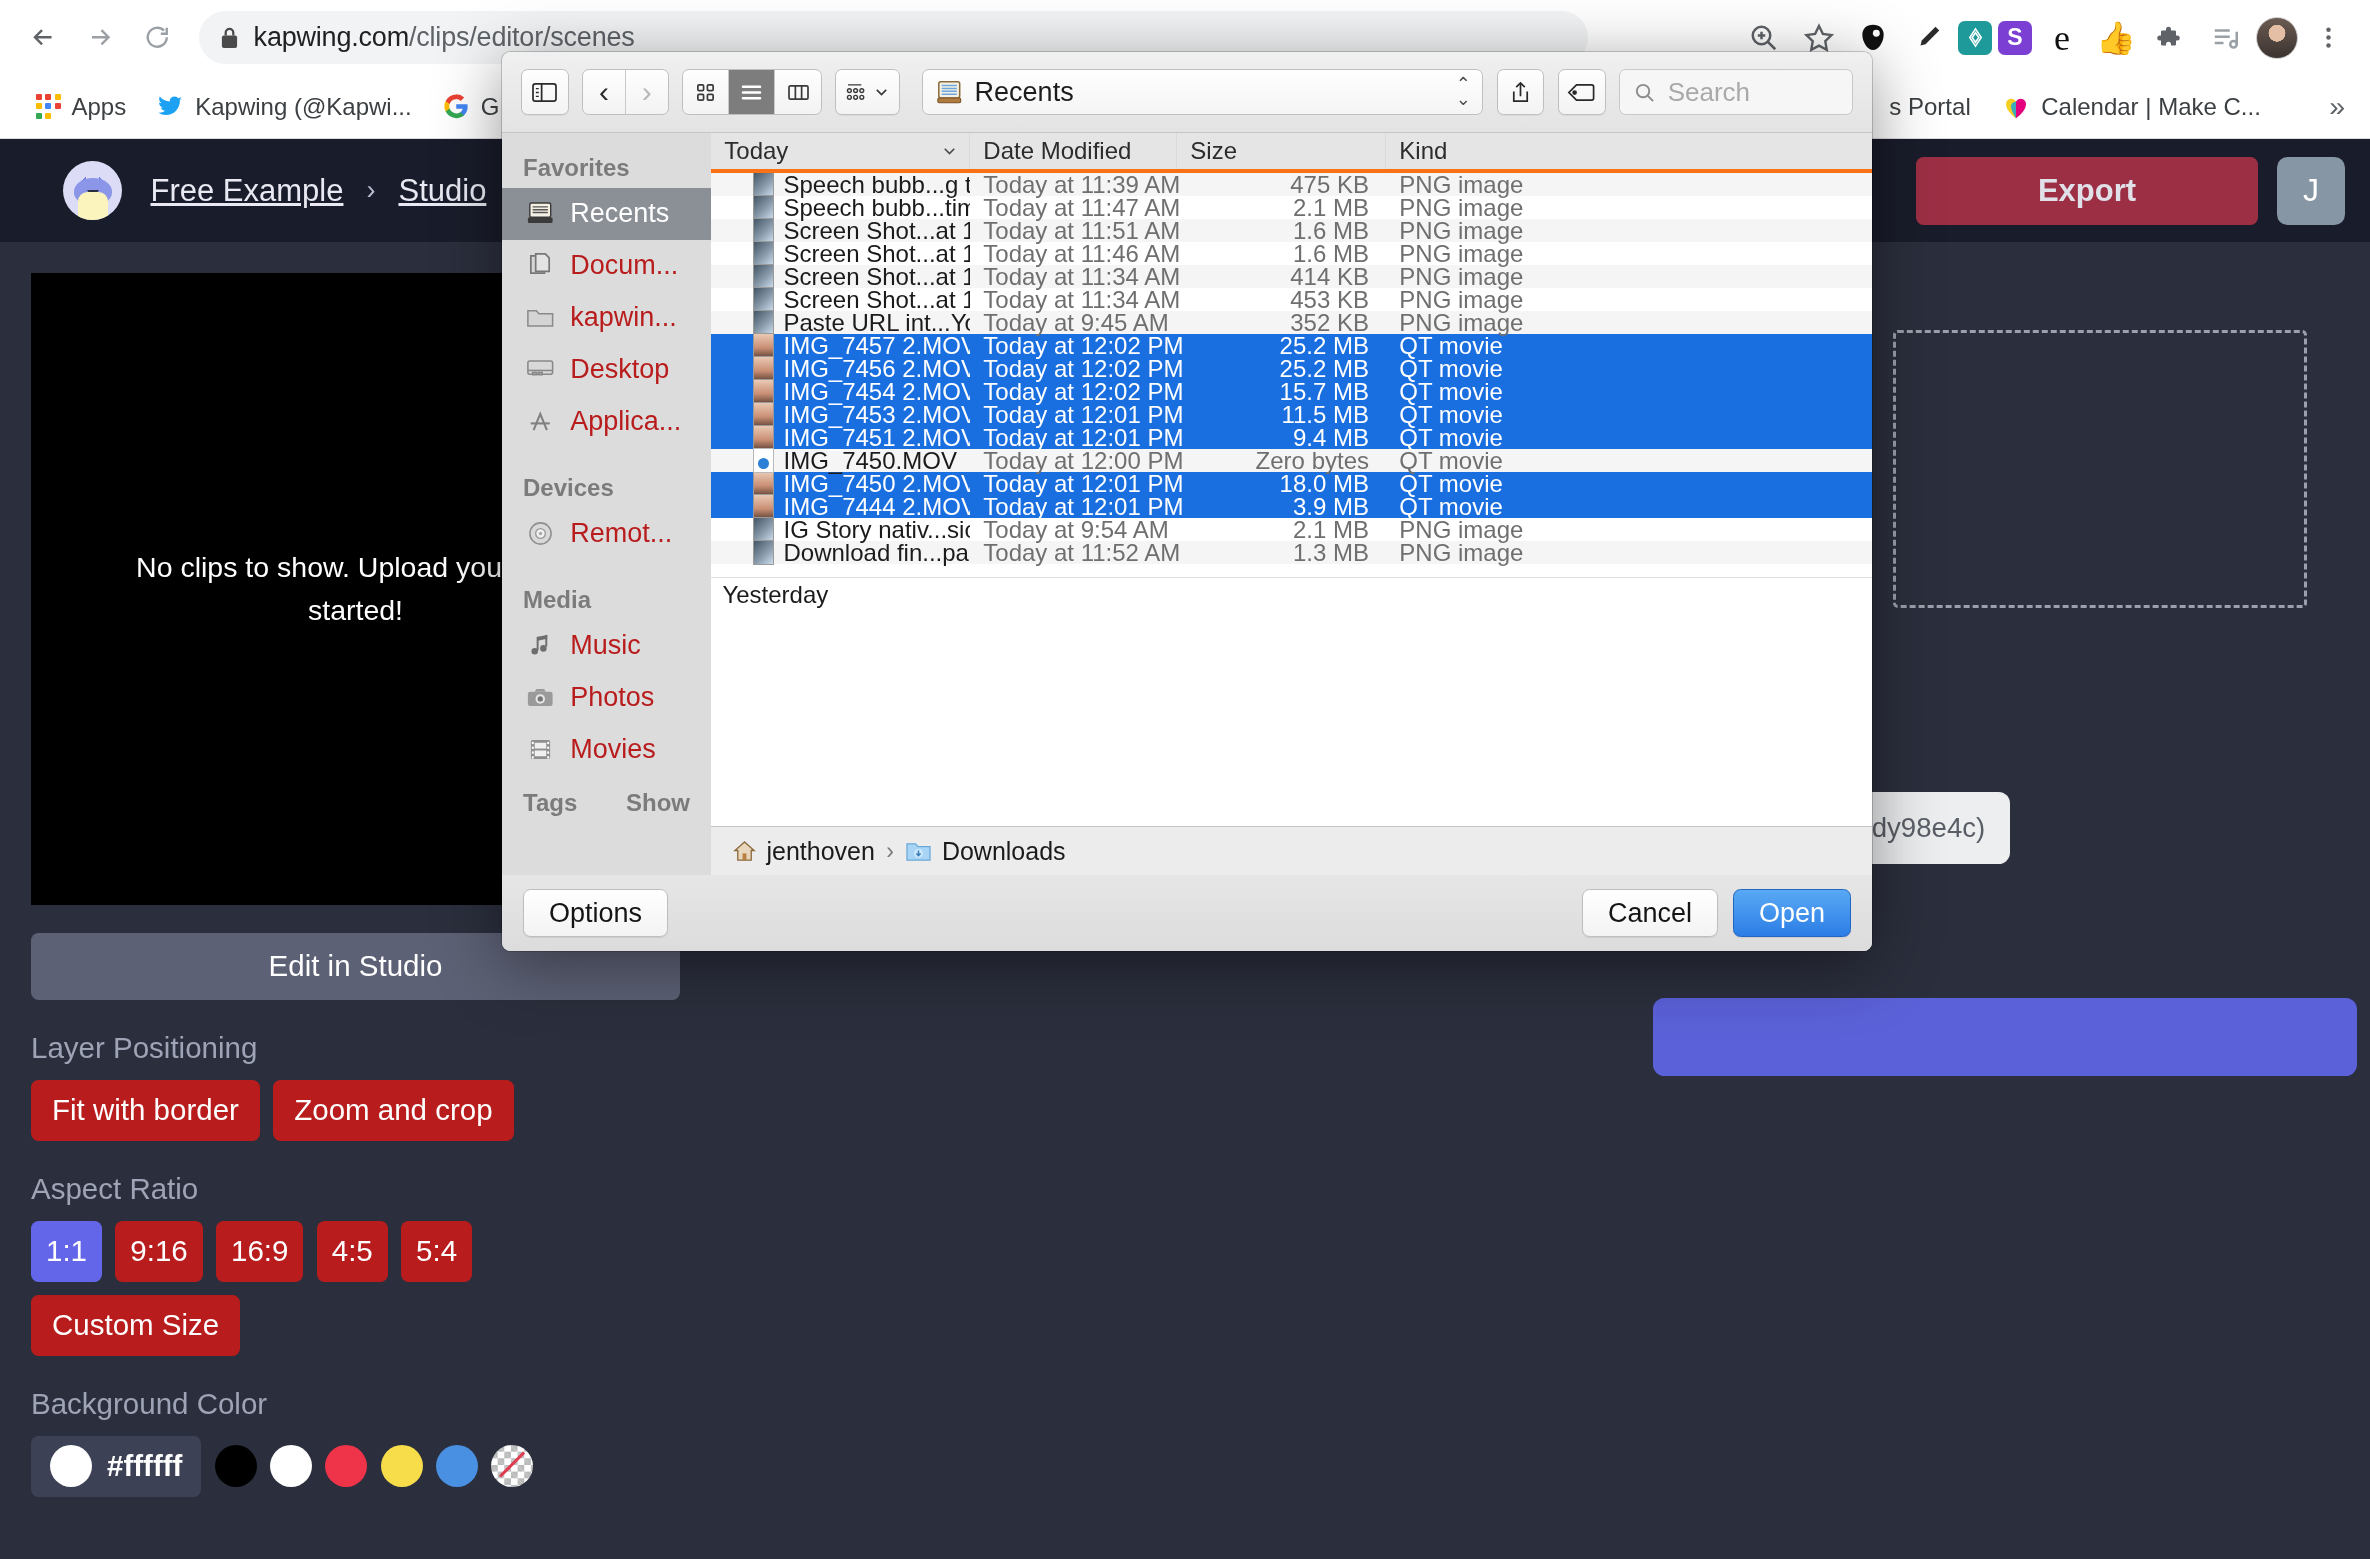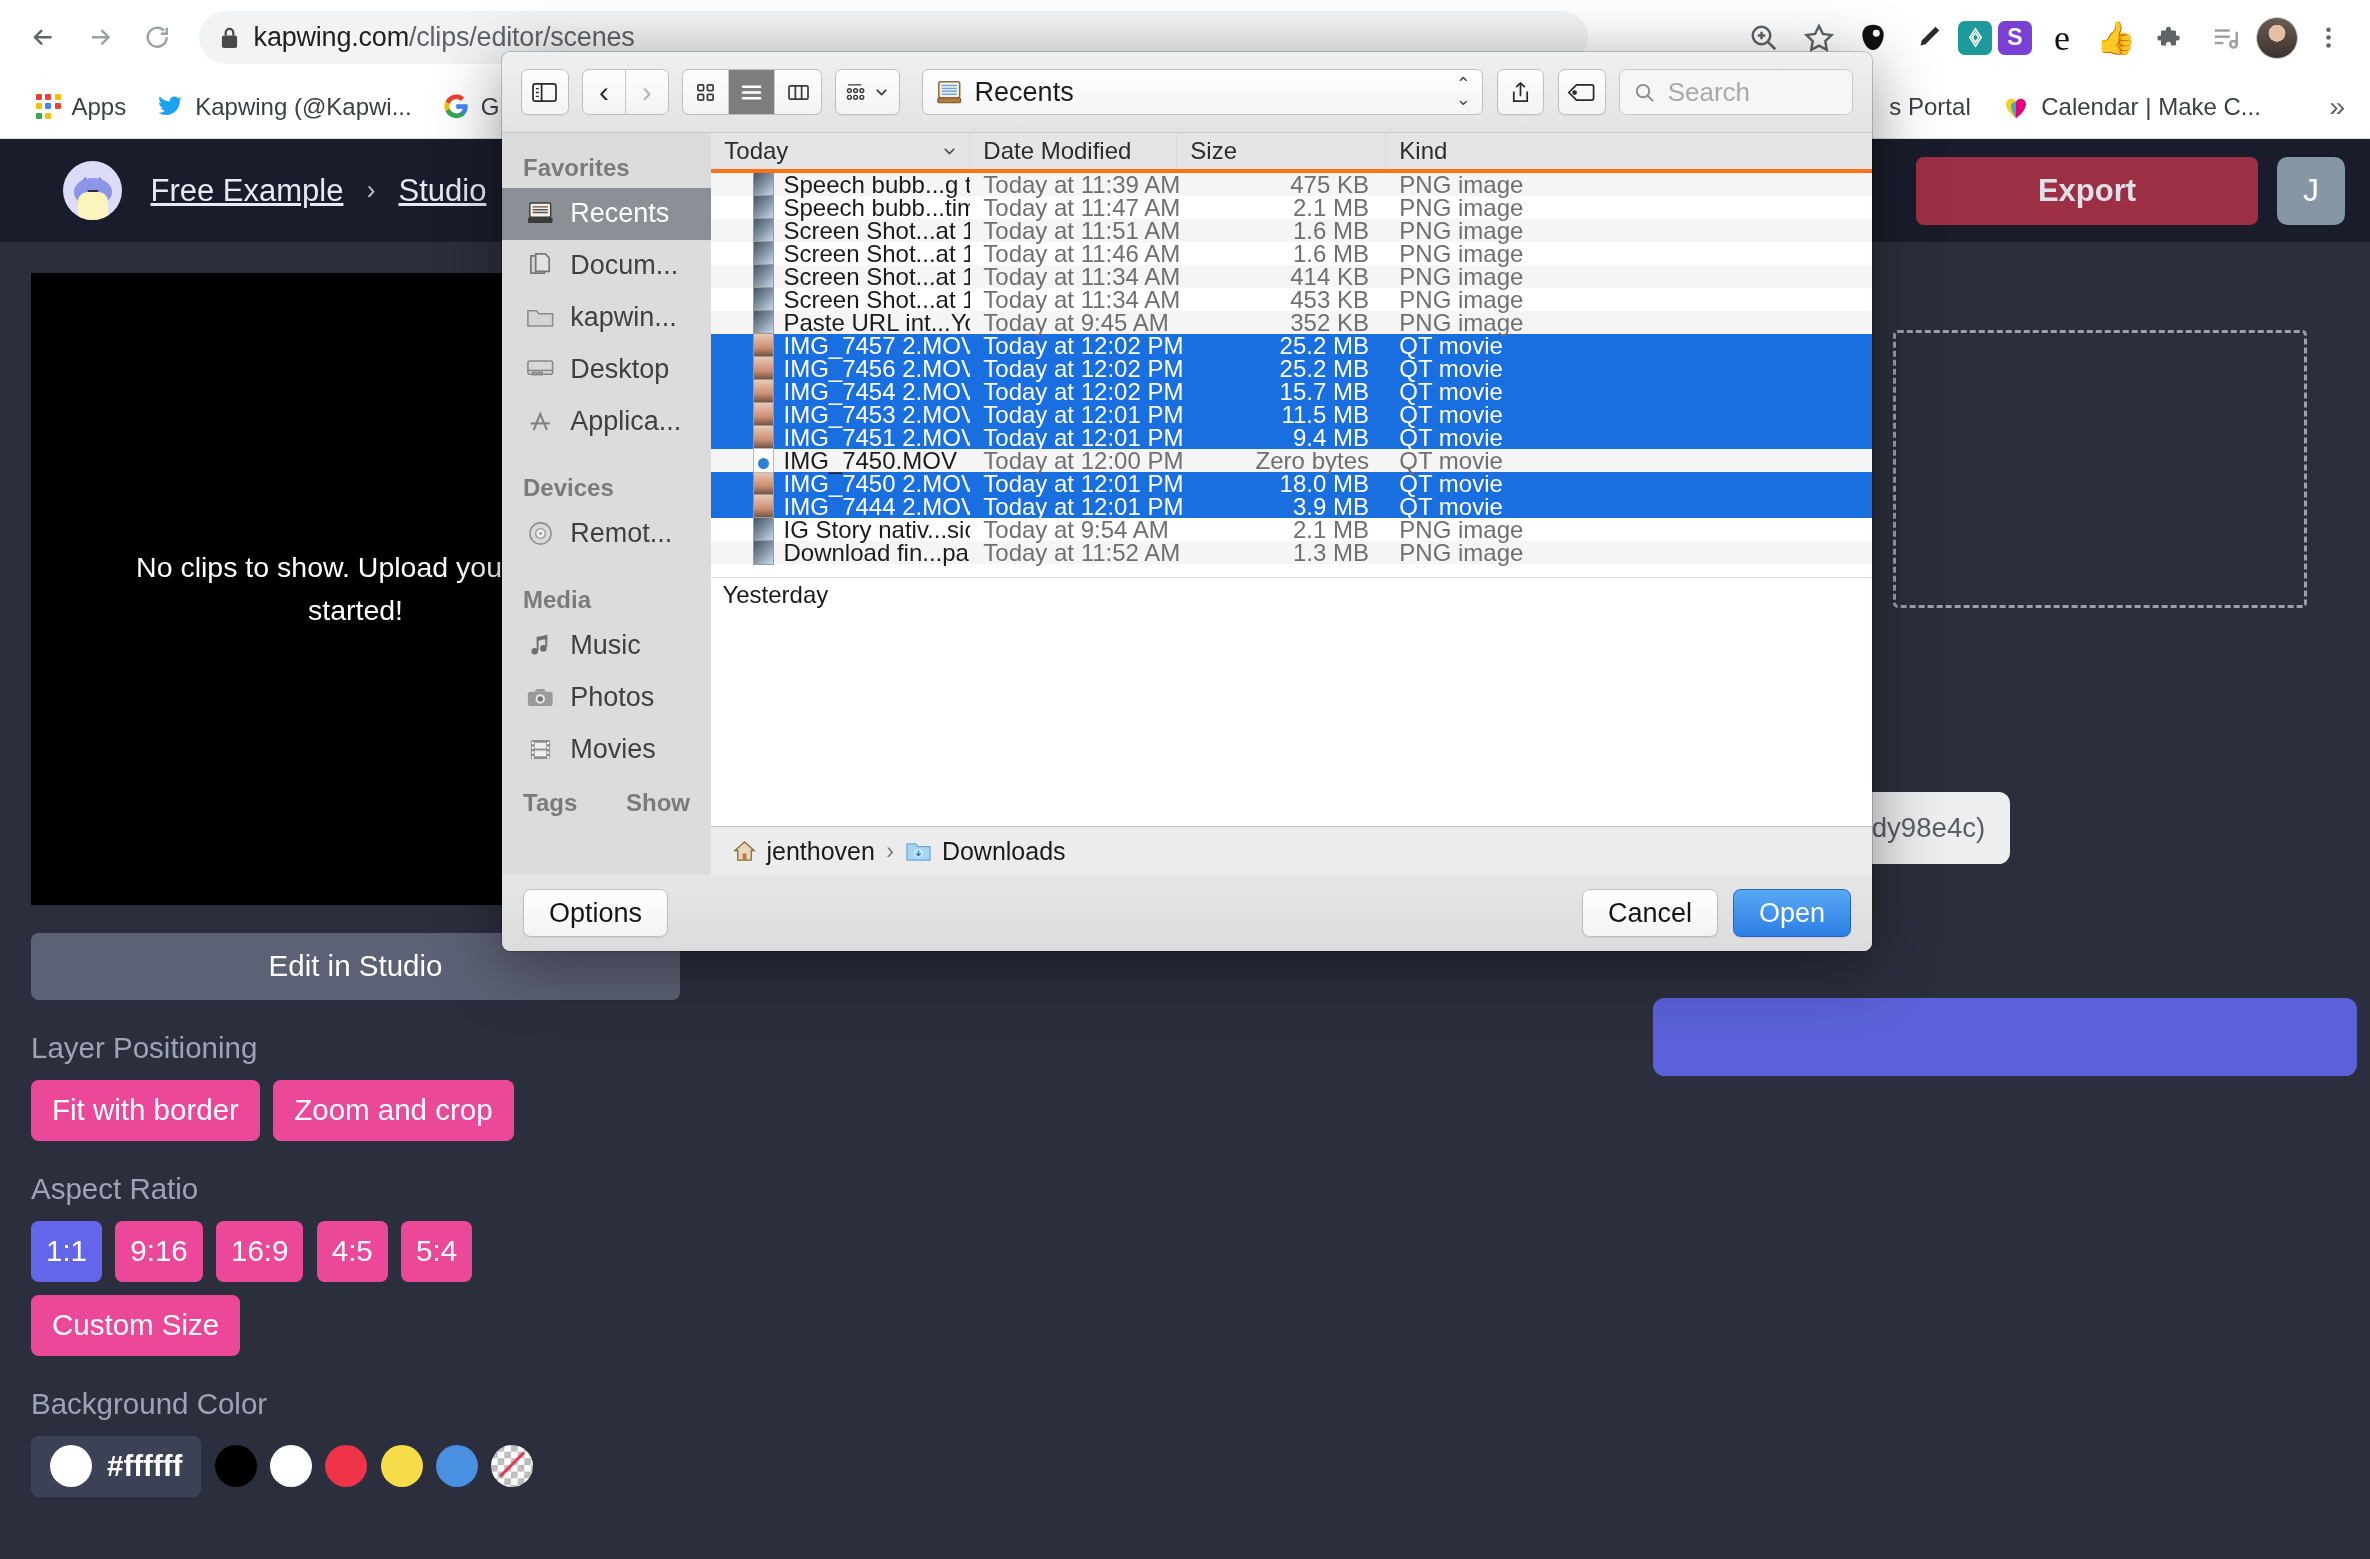--- a/index.html
+++ b/index.html
@@ -105,21 +105,21 @@
   }
   .preview-text { color: #fff; font-size: 28.5px; text-align: center; line-height: 1.5; }
   .btn-dark {
     background: #5c6175; border-radius: 7.6px; color: #fff;
     display: flex; align-items: center; justify-content: center;
   }
   .edit-studio { width: 649px; height: 67px; margin-top: 27.6px; font-size: 29.5px; }
   .section-label { color: #9ea3b5; font-size: 29.5px; margin-top: 31px; margin-bottom: 15px; }
   .chip-row { display: flex; gap: 13.3px; flex-wrap: wrap; }
   .chip {
-    background: #ec4899; border-radius: 7.6px; color: #fff; font-size: 29.5px;
+    background: #b91c1c; border-radius: 7.6px; color: #fff; font-size: 29.5px;
     height: 61px; display: flex; align-items: center; justify-content: center; padding: 0 21px;
   }
   .chip.sel { background: #6366e8; }
   .chip.ratio { min-width: 55px; padding: 0 15px; }
   .color-row { display: flex; align-items: center; gap: 13.3px; margin-top: 13.3px; }
   .hex-box {
     background: #3c4155; border-radius: 7.6px; height: 61px; display: flex; align-items: center;
     gap: 15px; padding: 0 19px;
   }
   .hex-dot { width: 42px; height: 42px; border-radius: 50%; background: #fff; }
@@ -195,21 +195,21 @@
     display: flex; align-items: center; gap: 11.4px; padding: 0 13.3px;
   }
   .fd-search .ph { font-size: 26px; color: #a9a9a9; }
 
   .fd-body { flex: 1; display: flex; min-height: 0; }
   .fd-sidebar { width: 209px; background: #dcdcdc; padding-top: 9.5px; flex: none; }
   .sb-head { font-size: 24px; color: #7b7b7b; font-weight: bold; padding: 11.4px 0 5.7px 21px; }
   .sb-item { height: 52px; display: flex; align-items: center; gap: 13.3px; padding-left: 21px; }
   .sb-item.on { background: #8b8f96; }
   .sb-item.on .sb-label { color: #fff; }
-  .sb-label { font-size: 27px; color: #404040; white-space: nowrap; }
+  .sb-label { font-size: 27px; color: #b91c1c; white-space: nowrap; }
   .sb-icon { width: 34px; height: 28.5px; flex: none; display: flex; align-items: center; justify-content: center; }
   .sb-tags { display: flex; align-items: center; justify-content: space-between; padding: 13.3px 21px 0 21px; }
   .sb-tags span { font-size: 24px; color: #7b7b7b; font-weight: bold; }
 
   .fd-list { flex: 1; background: #fff; display: flex; flex-direction: column; min-width: 0; }
   .fd-cols {
     height: 40px; background: #e5e5e5; border-bottom: 4px solid #f97316;
     display: flex; align-items: center; font-size: 24px; color: #2c2c2c; flex: none;
   }
   .fd-cols > div { padding-left: 13.3px; border-right: 1px solid #d9d9d9; height: 100%; display: flex; align-items: center; }

